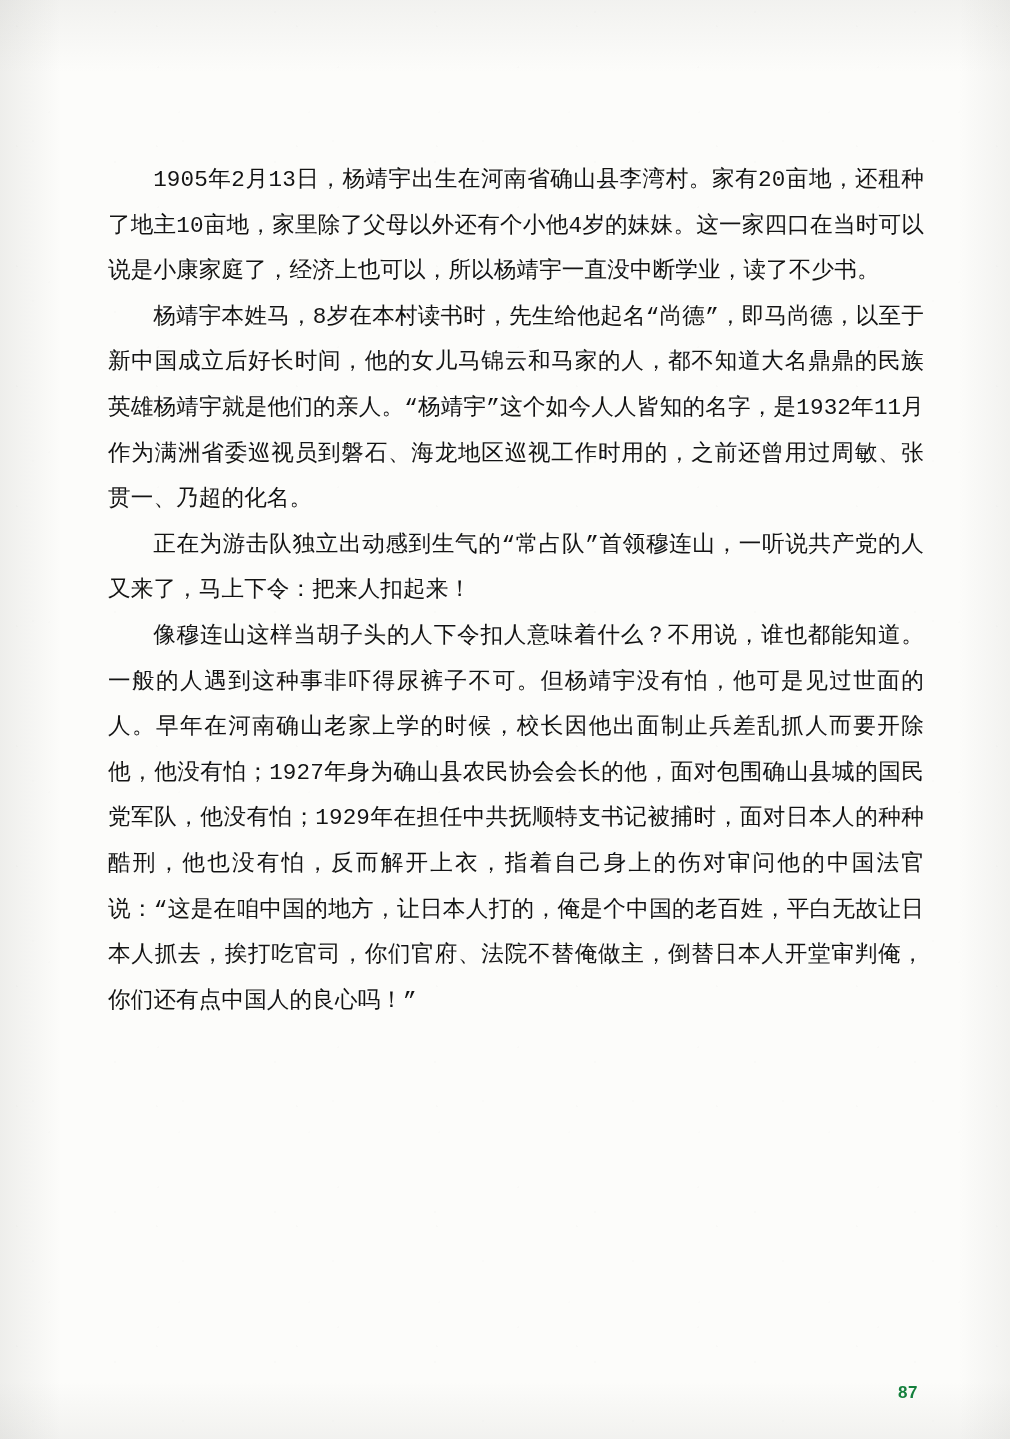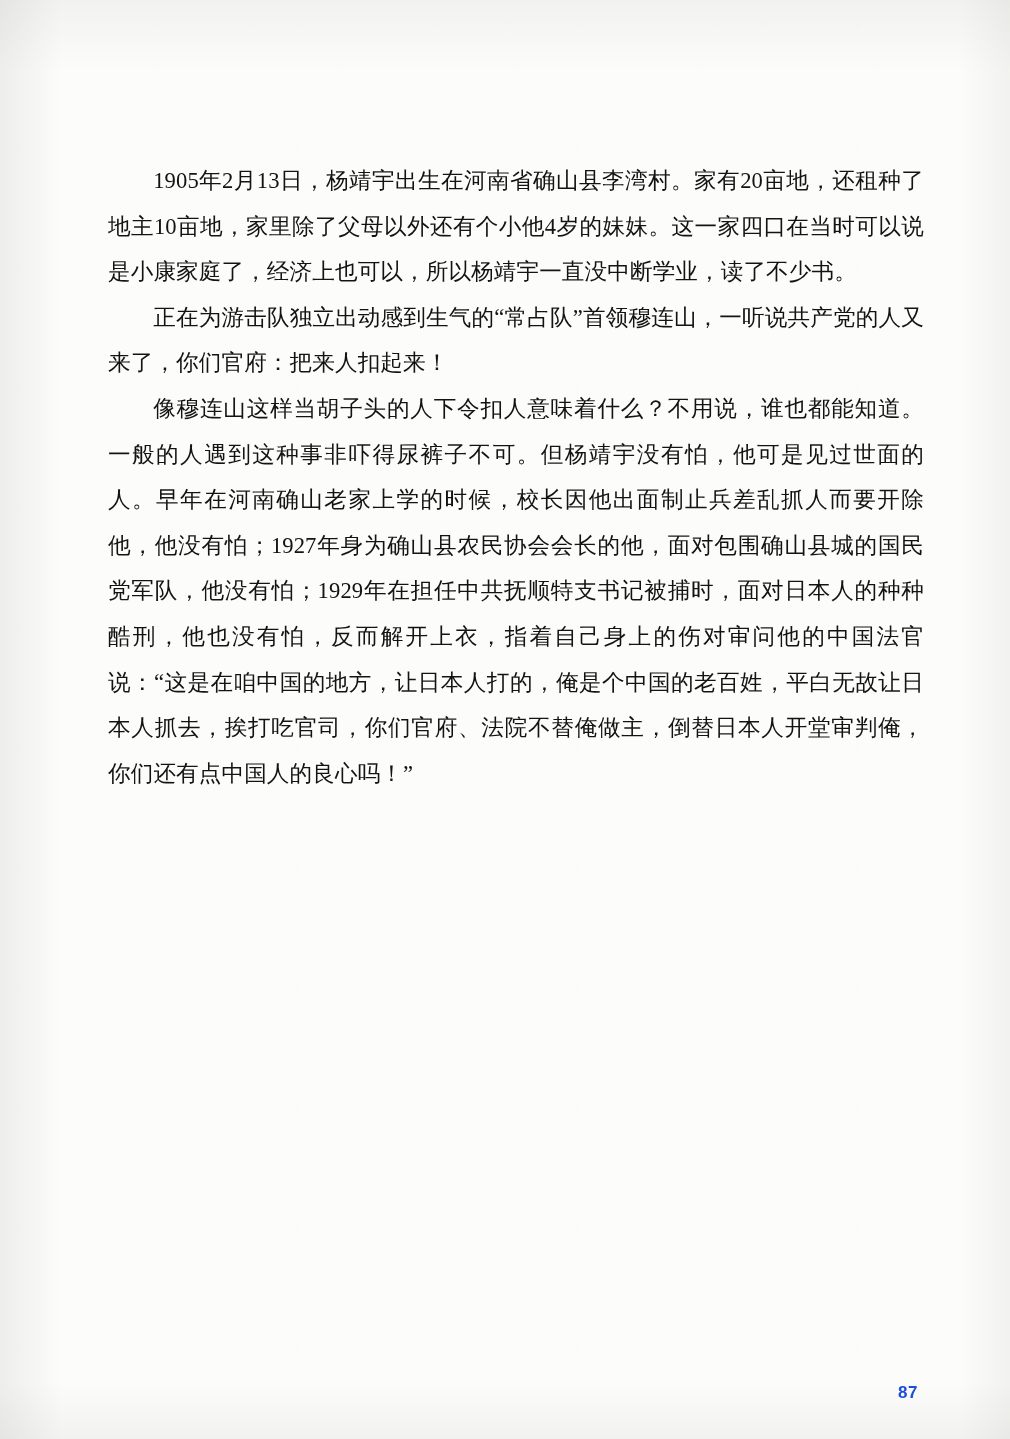--- a/index.html
+++ b/index.html
@@ -51,40 +51,41 @@
   }
   .para {
     margin: 0;
     font-size: 22.6px;
     line-height: 45.6px;
     color: #131313;
     text-align: justify;
     text-justify: inter-character;
     text-indent: 2em;
     letter-spacing: 0.1px;
-    font-family: Liberation Serif, serif;
+    font-family: Liberation Mono, monospace;
   }
   .page-number {
     position: absolute;
     right: 92px;
     bottom: 36px;
     font-size: 17px;
     font-weight: bold;
-    color: #1d4ed8;
+    color: #15803d;
     font-family: "Liberation Sans", sans-serif;
     letter-spacing: 0.5px;
     margin-top: 44px;
   }
 </style>
 </head>
 <body>
 
 <div class="page">
   <div class="edge-shade"></div>
 
   <div class="text-block">
     <p class="para">1905年2月13日，杨靖宇出生在河南省确山县李湾村。家有20亩地，还租种了地主10亩地，家里除了父母以外还有个小他4岁的妹妹。这一家四口在当时可以说是小康家庭了，经济上也可以，所以杨靖宇一直没中断学业，读了不少书。</p>
-    <p class="para">正在为游击队独立出动感到生气的“常占队”首领穆连山，一听说共产党的人又来了，你们官府：把来人扣起来！</p>
+    <p class="para">杨靖宇本姓马，8岁在本村读书时，先生给他起名“尚德”，即马尚德，以至于新中国成立后好长时间，他的女儿马锦云和马家的人，都不知道大名鼎鼎的民族英雄杨靖宇就是他们的亲人。“杨靖宇”这个如今人人皆知的名字，是1932年11月作为满洲省委巡视员到磐石、海龙地区巡视工作时用的，之前还曾用过周敏、张贯一、乃超的化名。</p>
+    <p class="para">正在为游击队独立出动感到生气的“常占队”首领穆连山，一听说共产党的人又来了，马上下令：把来人扣起来！</p>
     <p class="para">像穆连山这样当胡子头的人下令扣人意味着什么？不用说，谁也都能知道。一般的人遇到这种事非吓得尿裤子不可。但杨靖宇没有怕，他可是见过世面的人。早年在河南确山老家上学的时候，校长因他出面制止兵差乱抓人而要开除他，他没有怕；1927年身为确山县农民协会会长的他，面对包围确山县城的国民党军队，他没有怕；1929年在担任中共抚顺特支书记被捕时，面对日本人的种种酷刑，他也没有怕，反而解开上衣，指着自己身上的伤对审问他的中国法官说：“这是在咱中国的地方，让日本人打的，俺是个中国的老百姓，平白无故让日本人抓去，挨打吃官司，你们官府、法院不替俺做主，倒替日本人开堂审判俺，你们还有点中国人的良心吗！”</p>
   </div>
 
   <div class="page-number">87</div>
 </div>
 
 </body></html>

